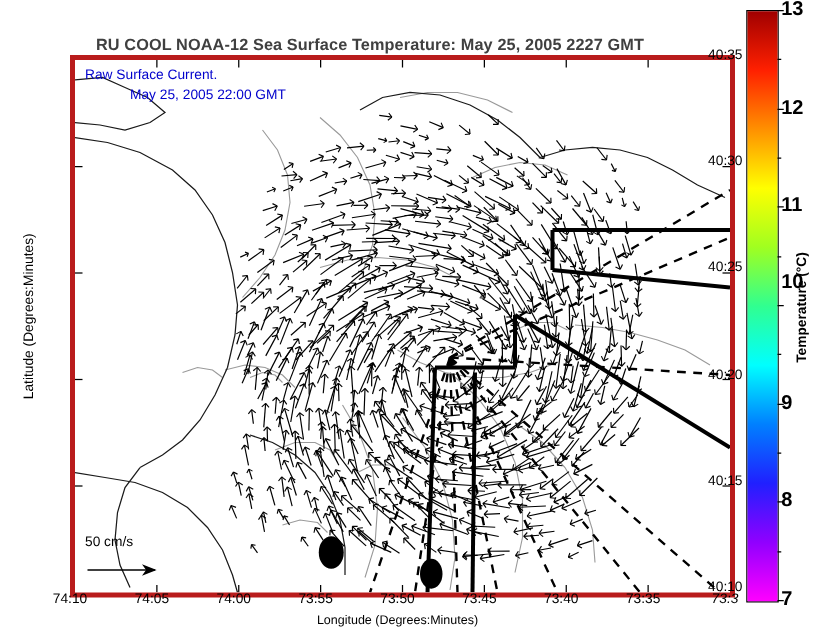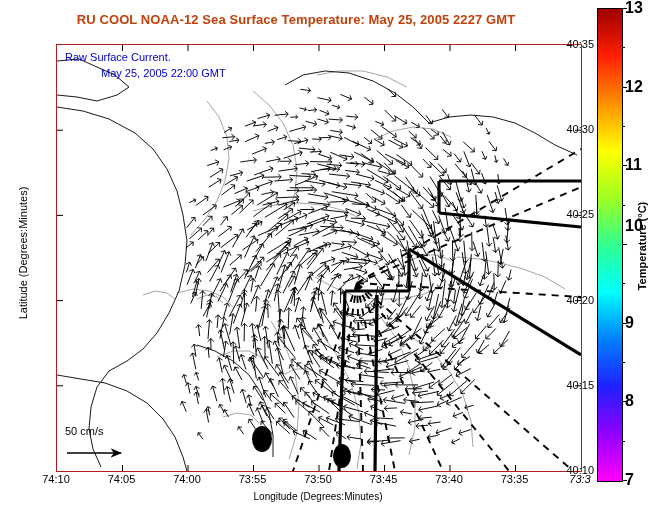--- a/index.html
+++ b/index.html
@@ -1,24 +1,24 @@
 <!DOCTYPE html>
 <html><head>
 <meta charset="utf-8">
 <style>
   html,body{margin:0;padding:0;background:#ffffff;}
   body{width:651px;height:515px;position:relative;overflow:hidden;
        font-family:"Liberation Sans",sans-serif;}
   #root{position:absolute;left:0;top:0;width:651px;height:515px;background:#fff;}
 
-  #title{position:absolute;left:0;top:12px;width:592px;text-align:center;
-         color:#c2410c;font-size:13px;font-weight:bold;letter-spacing:.1px;}
+  #title{position:absolute;left:0;top:28px;width:592px;text-align:center;
+         color:#404040;font-size:13px;font-weight:bold;letter-spacing:.1px;}
 
   #plot{position:absolute;left:56px;top:44px;width:524px;height:426px;
-        border:1px solid #b91c1c;background:#fff;overflow:hidden;}
+        border:4px solid #b91c1c;background:#fff;overflow:hidden;}
   #plotsvg{position:absolute;left:0;top:0;width:524px;height:426px;}
 
   .annot{position:absolute;color:#0000cc;font-size:11px;white-space:nowrap;}
   #annot1{left:8px;top:6px;}
   #annot2{left:8px;top:22px;padding-left:36px;}
 
   #scalebox{position:absolute;left:6px;bottom:8px;width:96px;height:38px;}
   #scaletext{position:absolute;left:2px;top:0;font-size:11px;color:#000;white-space:nowrap;}
 
   .ytick{position:absolute;right:57px;font-size:11px;color:#000;

